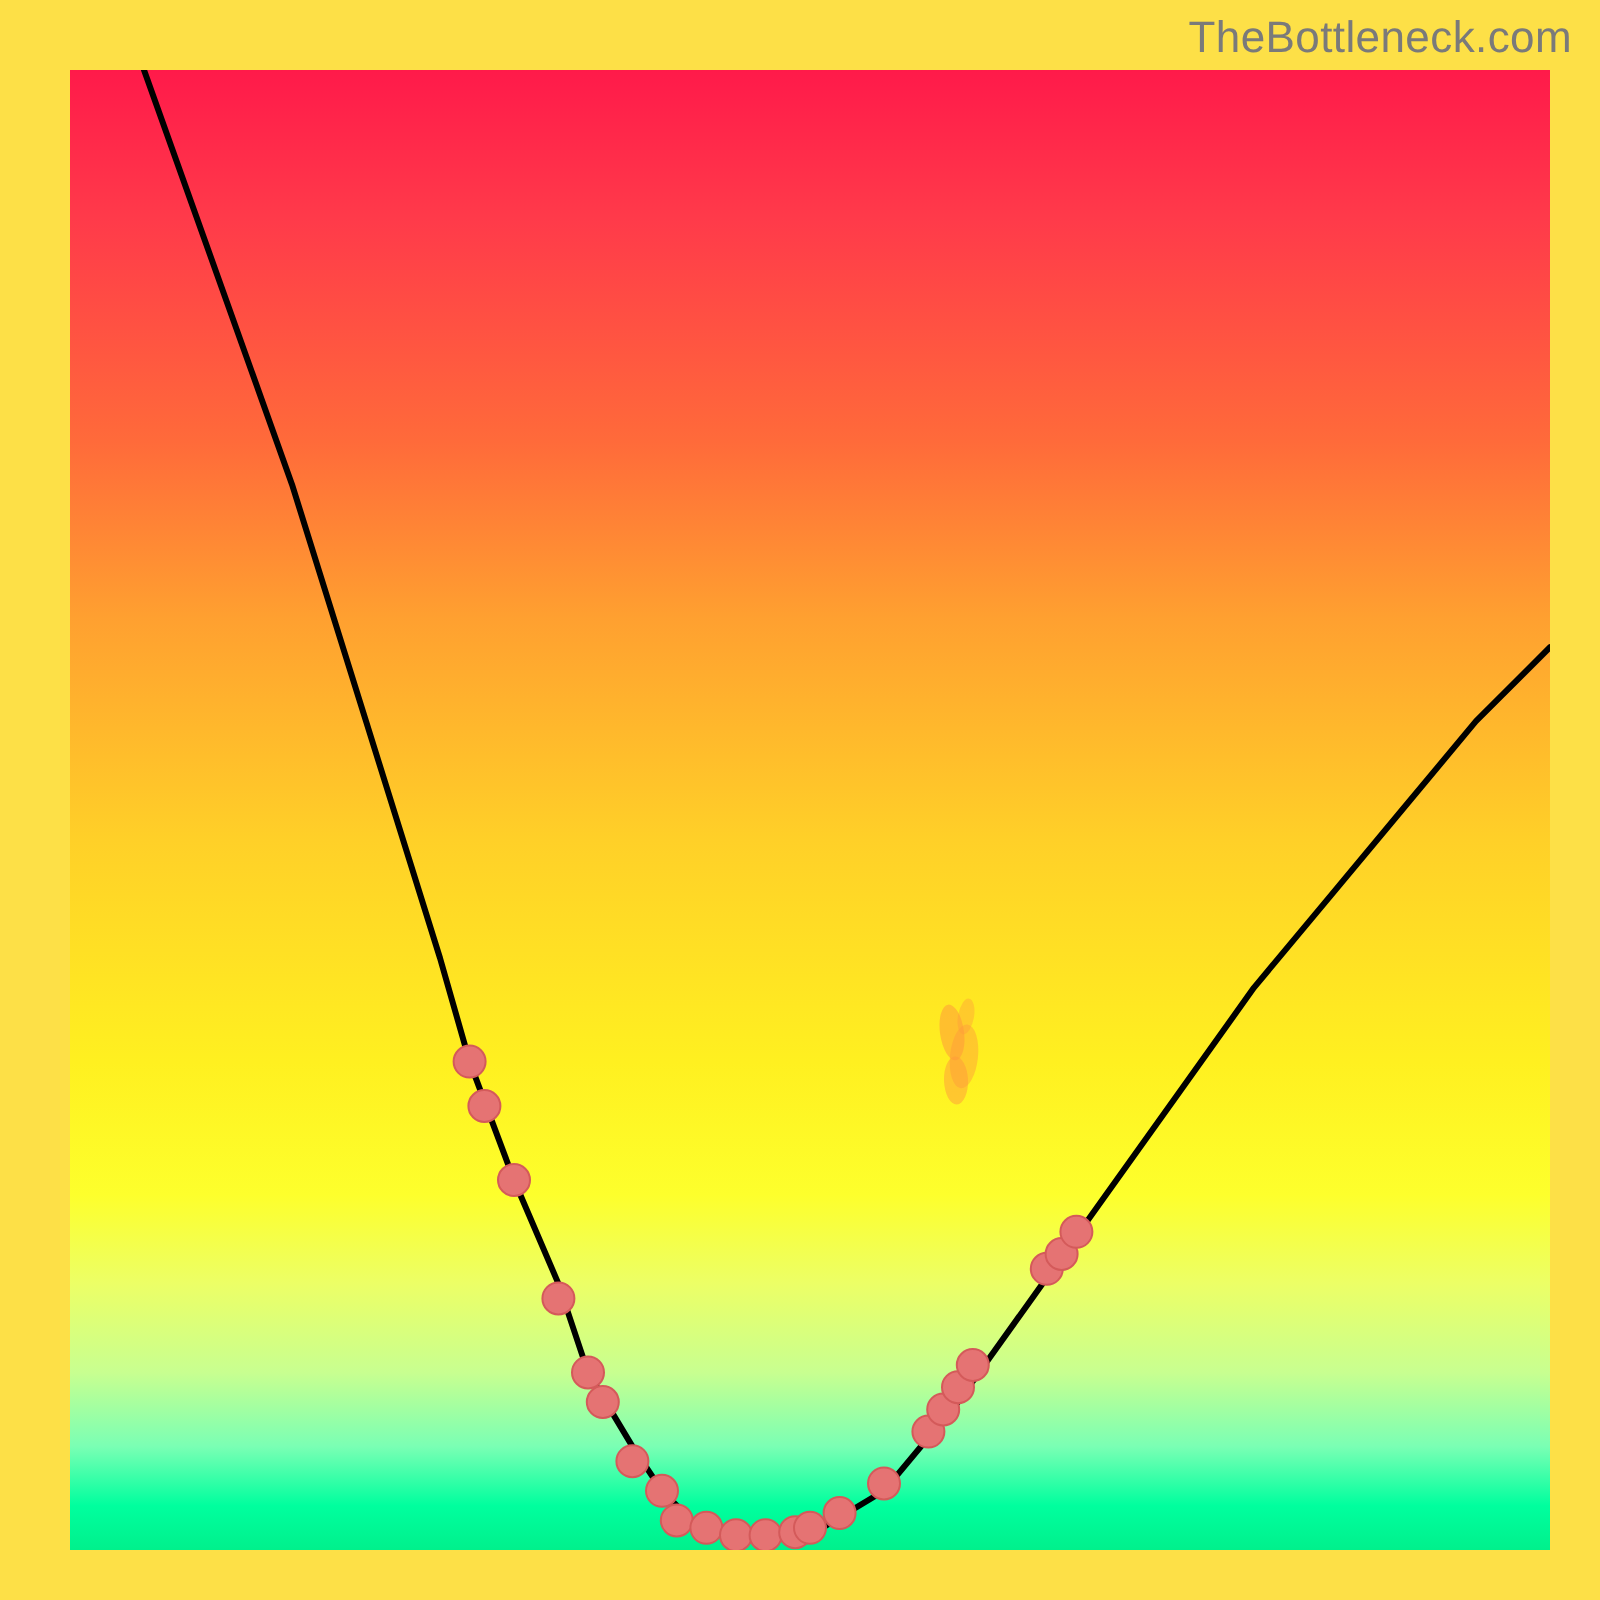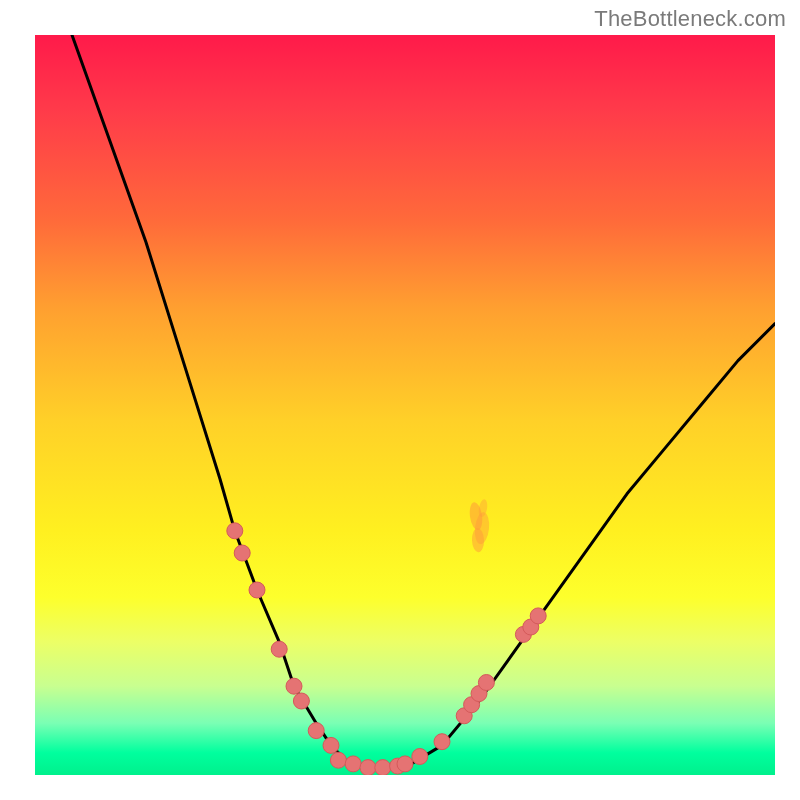--- a/index.html
+++ b/index.html
@@ -10,21 +10,21 @@
     overflow: hidden;
     background: #000;
     font-family: Arial, Helvetica, sans-serif;
   }
   .frame {
     position: absolute;
     left: 0;
     top: 0;
     width: 800px;
     height: 800px;
-    background: #ffffff;
+    background: #fde047;
   }
   .plot {
     position: absolute;
     left: 35px;
     top: 35px;
     width: 740px;
     height: 740px;
     background: linear-gradient(to bottom,
       #ff1a4a 0%,
       #ff3a4a 10%,

